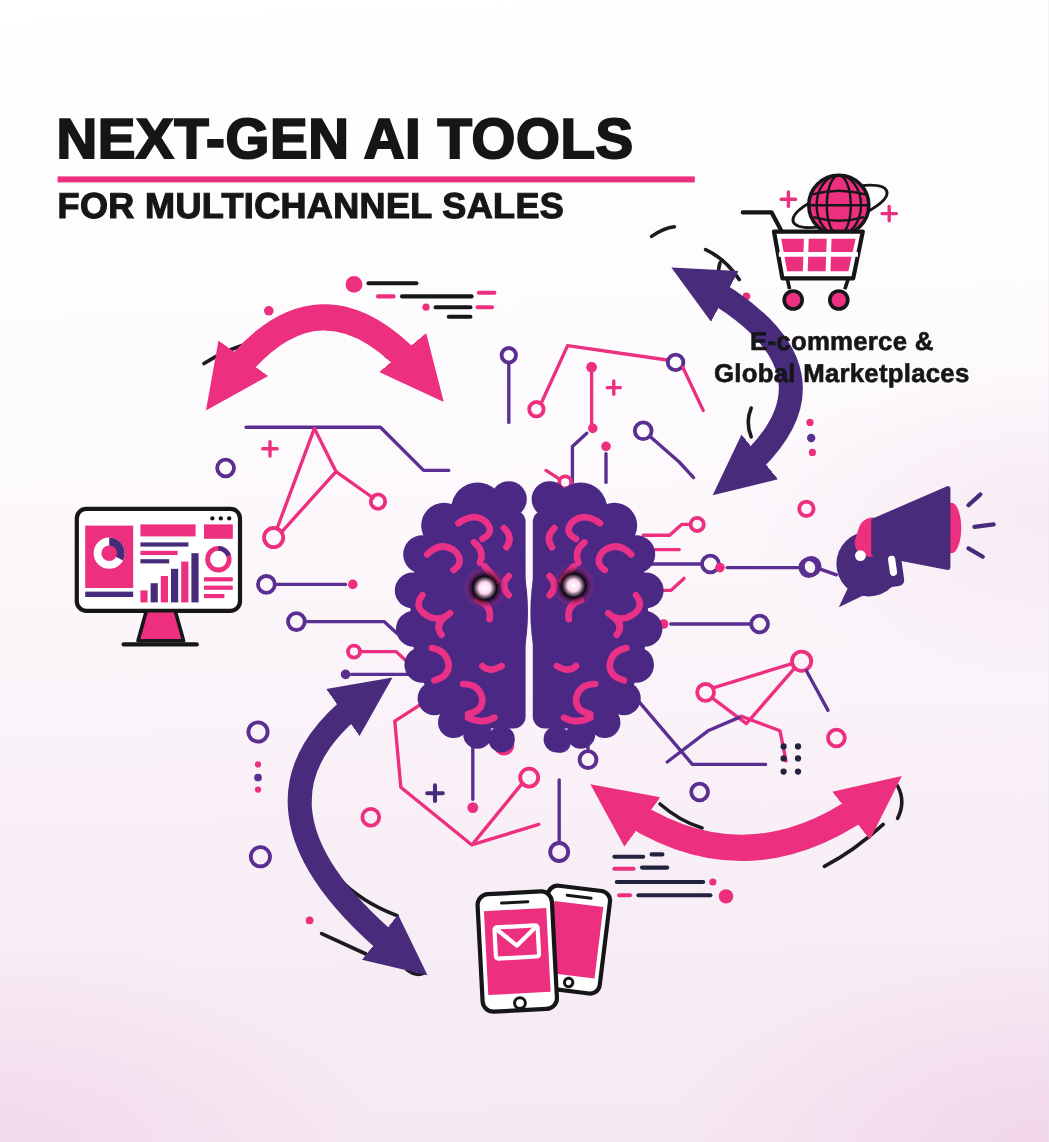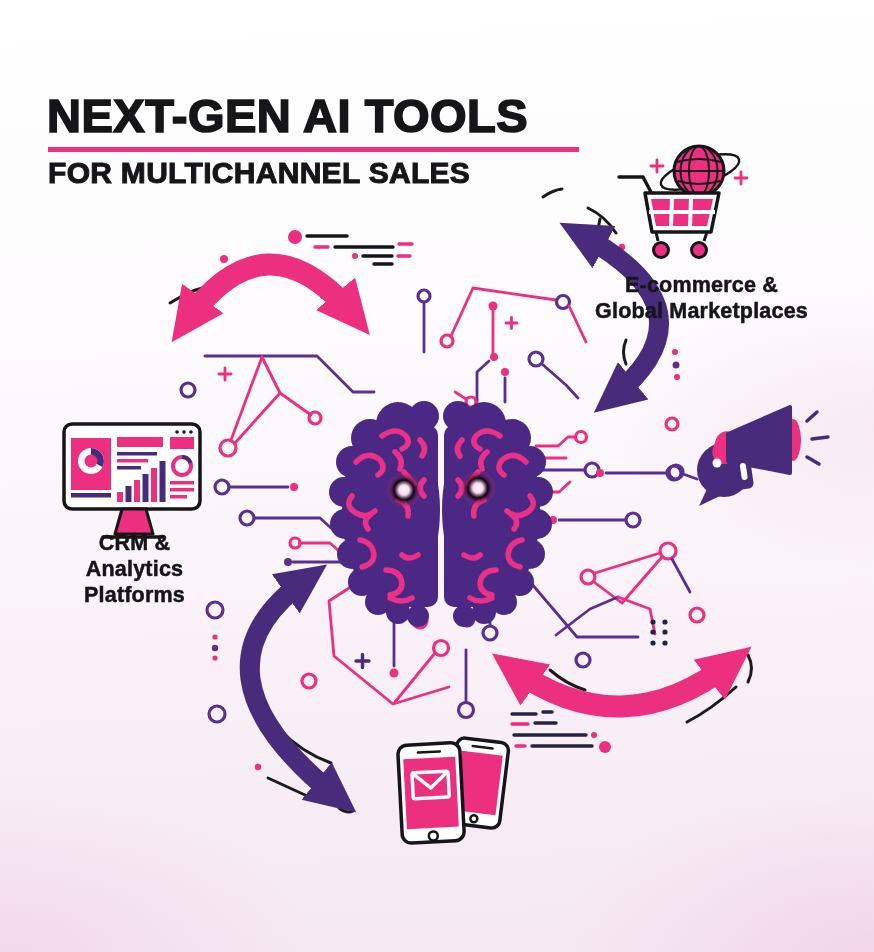--- a/index.html
+++ b/index.html
@@ -385,16 +385,13 @@
       </g>
     </g>
   </svg>
 
   <div class="title">NEXT-GEN AI TOOLS</div>
   <div class="title-underline"></div>
   <div class="subtitle">FOR MULTICHANNEL SALES</div>
 
   <div class="node-label lbl-ecommerce">E-commerce &amp;
 Global Marketplaces</div>
-  <div class="node-label lbl-crm">CRM &amp;
-Analytics
-Platforms</div>
 </div>
 
 </body></html>

